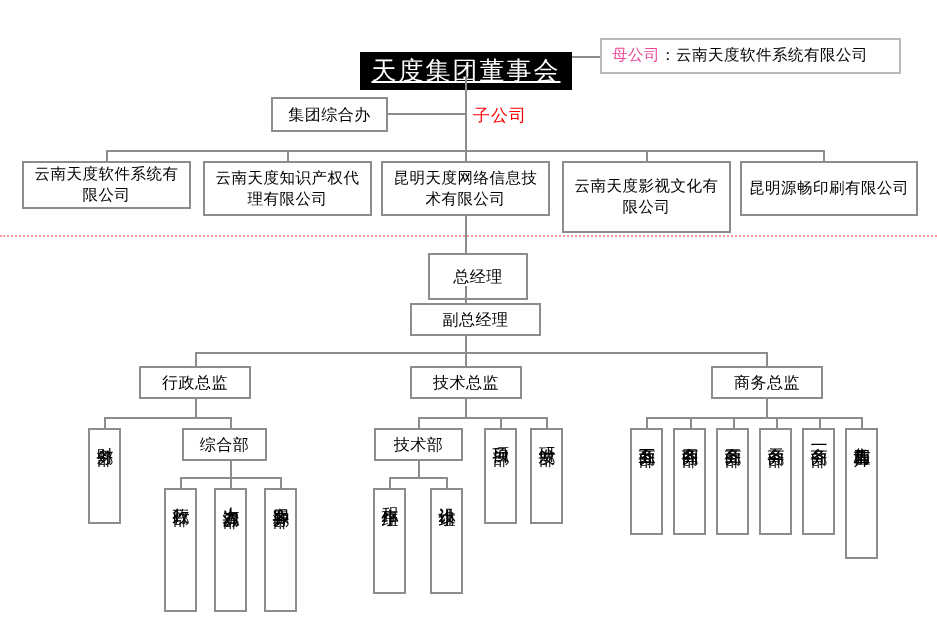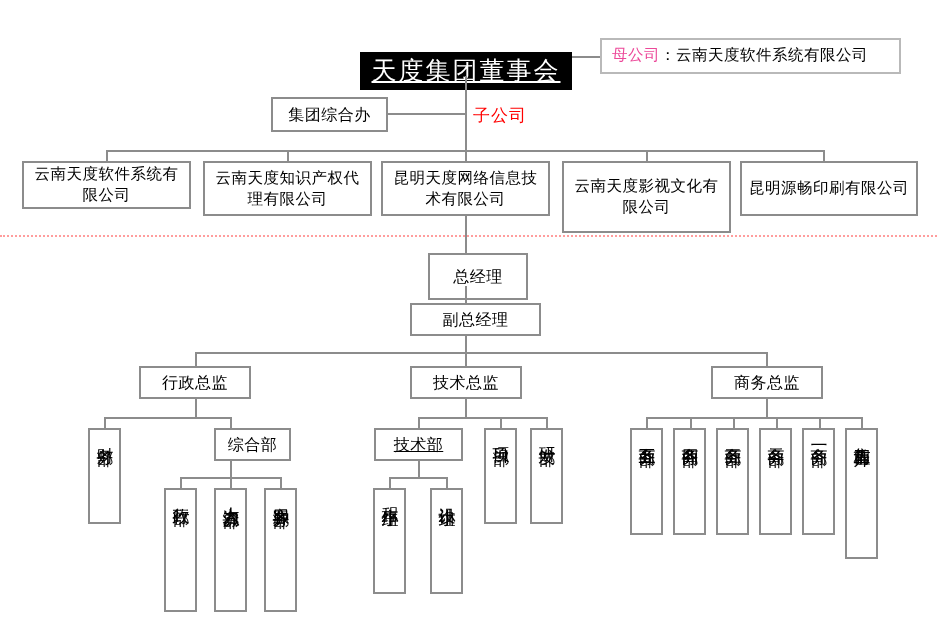--- a/index.html
+++ b/index.html
@@ -142,38 +142,38 @@
   <div class="box thin" style="left:139px; top:366px; width:112px; height:33px;">行政总监</div>
   <div class="box thin" style="left:711px; top:366px; width:112px; height:33px;">商务总监</div>
 
   <div class="ln v" style="left:195px; top:399px; height:18px;"></div>
   <div class="ln h" style="left:104px; top:417px; width:128px;"></div>
   <div class="ln v" style="left:104px; top:417px; height:11px;"></div>
   <div class="ln v" style="left:230px; top:417px; height:11px;"></div>
 
   <div class="box vertical" style="left:88px; top:428px; width:33px; height:96px;">财务部</div>
 
-  <div class="box thin" style="left:182px; top:428px; width:77px; height:33px;margin-left:32px;">综合部</div>
+  <div class="box thin" style="left:182px; top:428px; width:85px; height:33px;">综合部</div>
   <div class="ln v" style="left:230px; top:461px; height:16px;"></div>
   <div class="ln h" style="left:180px; top:477px; width:101px;"></div>
   <div class="ln v" style="left:180px; top:477px; height:11px;"></div>
   <div class="ln v" style="left:230px; top:477px; height:11px;"></div>
   <div class="ln v" style="left:280px; top:477px; height:11px;"></div>
 
   <div class="box vertical" style="left:164px; top:488px; width:33px; height:124px;">行政部</div>
   <div class="box vertical" style="left:214px; top:488px; width:33px; height:124px;">人力资源部</div>
   <div class="box vertical" style="left:264px; top:488px; width:33px; height:124px;">客户服务部</div>
 
   <div class="ln v" style="left:465px; top:399px; height:18px;"></div>
   <div class="ln h" style="left:418px; top:417px; width:130px;"></div>
   <div class="ln v" style="left:418px; top:417px; height:11px;"></div>
   <div class="ln v" style="left:500px; top:417px; height:11px;"></div>
   <div class="ln v" style="left:546px; top:417px; height:11px;"></div>
 
-  <div class="box thin" style="left:374px; top:428px; width:89px; height:33px;text-decoration:underline;">技术部</div>
+  <div class="box thin" style="left:374px; top:428px; width:89px; height:33px;">技术部</div>
   <div class="box vertical" style="left:484px; top:428px; width:33px; height:96px;">项目部</div>
   <div class="box vertical" style="left:530px; top:428px; width:33px; height:96px;">研发部</div>
 
   <div class="ln v" style="left:418px; top:461px; height:16px;"></div>
   <div class="ln h" style="left:389px; top:477px; width:58px;"></div>
   <div class="ln v" style="left:389px; top:477px; height:11px;"></div>
   <div class="ln v" style="left:446px; top:477px; height:11px;"></div>
 
   <div class="box vertical" style="left:373px; top:488px; width:33px; height:106px;">程序小组</div>
   <div class="box vertical" style="left:430px; top:488px; width:33px; height:106px;">设计小组</div>

